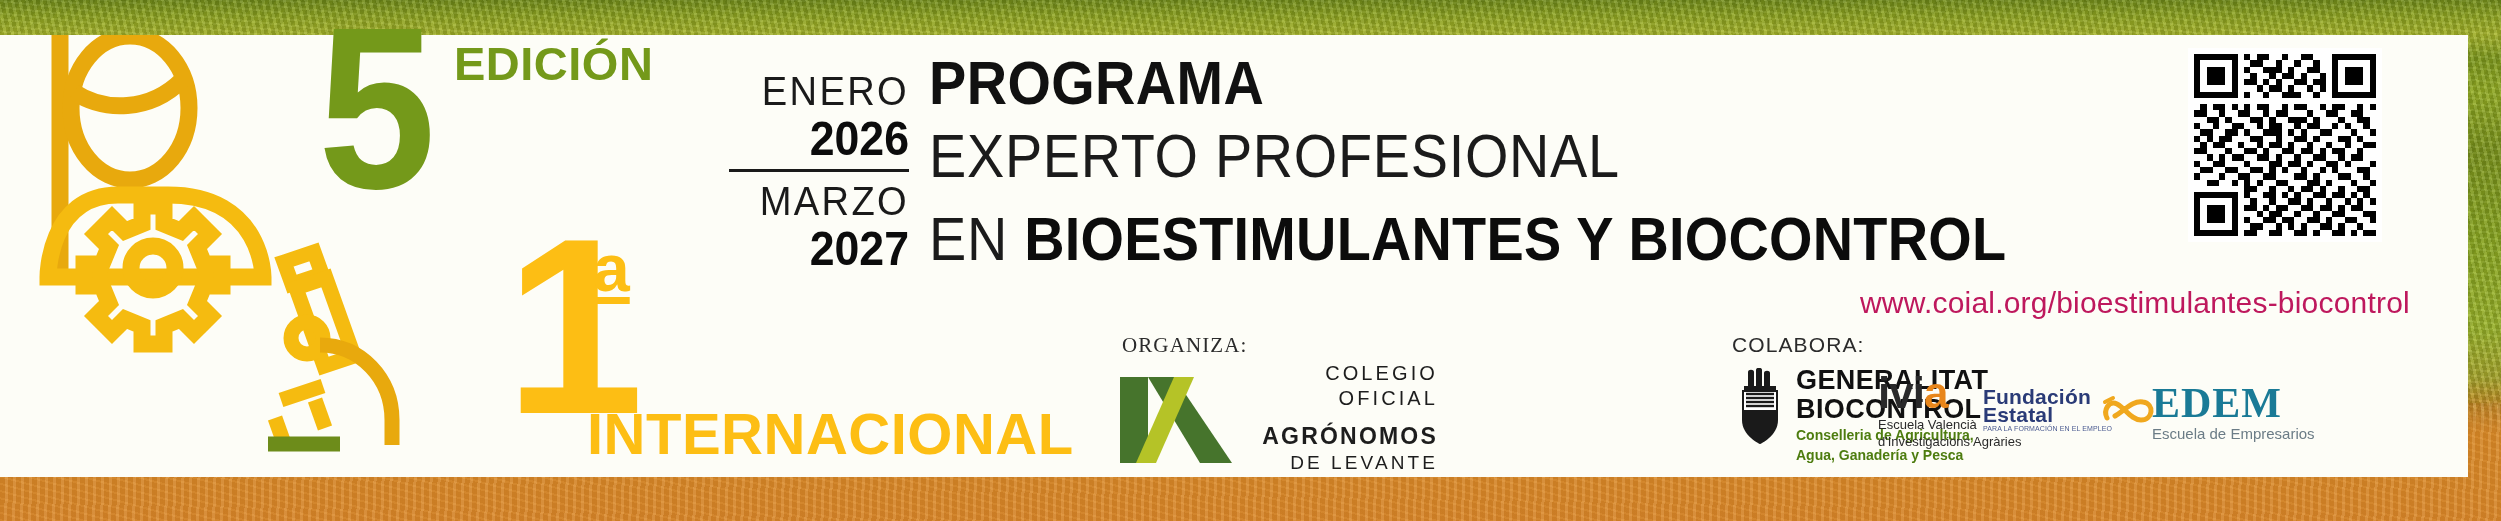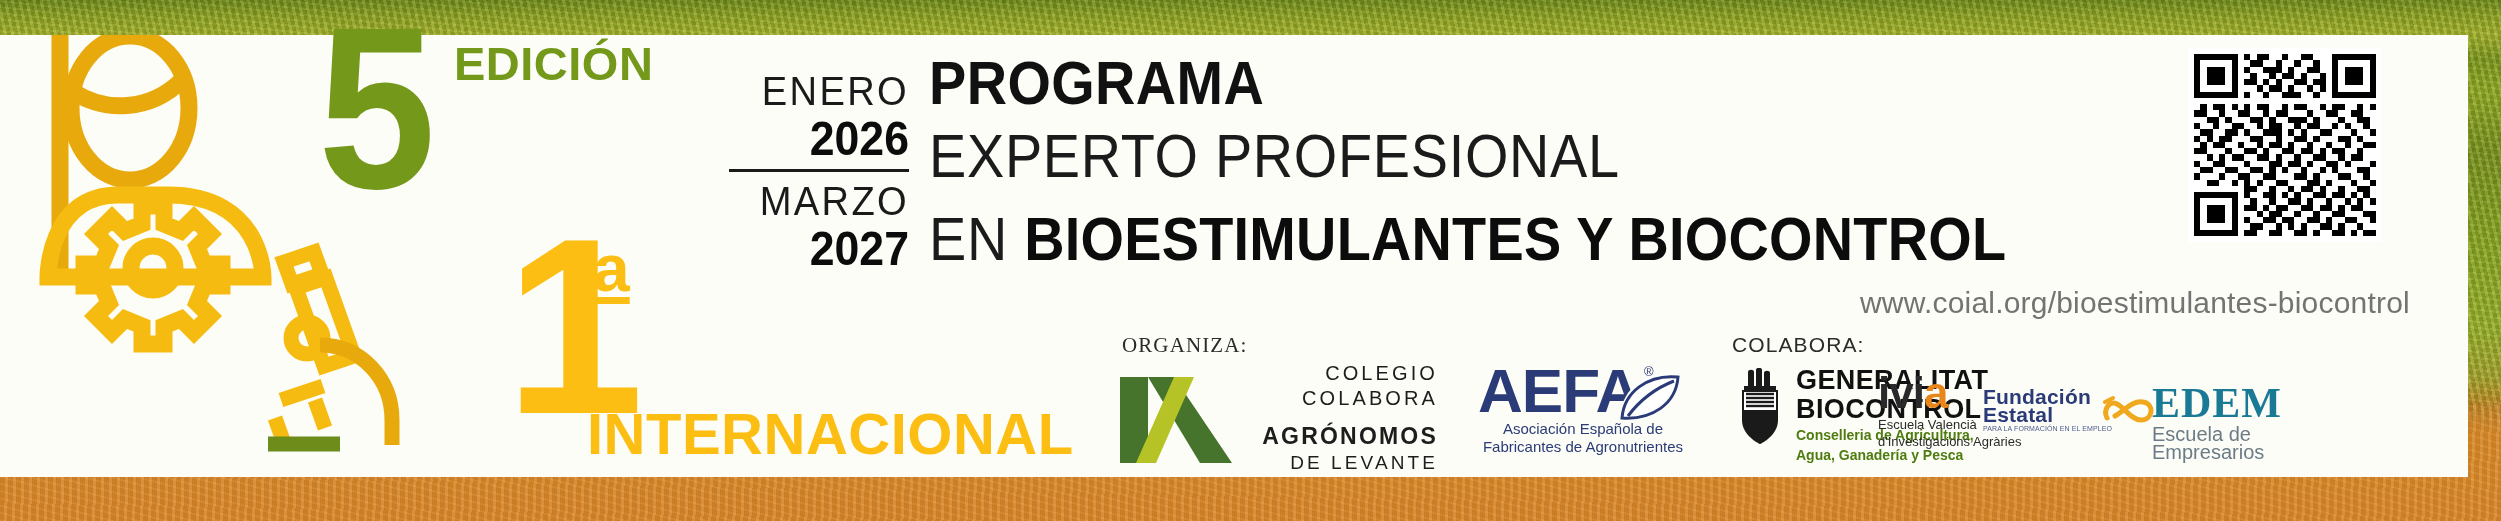--- a/index.html
+++ b/index.html
@@ -117,21 +117,21 @@
   .t3{
     line-height:82px;white-space:nowrap;
     transform:scaleX(.9);transform-origin:left center;
   }
   .t3 .en{font-size:62px;font-weight:400;color:#1b1b1b;letter-spacing:.8px;font-family:"Liberation Sans", sans-serif;}
   .t3 .strong{font-size:62px;font-weight:700;color:#0c0c0c;letter-spacing:.3px;font-family:"Liberation Sans", sans-serif;}
 
   
   .url{
     position:absolute;left:1860px;top:286px;
-    font-size:30px;color:#737373;font-weight:400;letter-spacing:.2px;
+    font-size:30px;color:#be185d;font-weight:400;letter-spacing:.2px;
     font-family:"Liberation Sans", sans-serif;
   }
 
   
   .qr-wrap{position:absolute;left:2188px;top:48px;width:194px;height:194px;background:#fff;padding:6px;box-sizing:border-box;}
   .qr{width:182px;height:182px;display:block;}
 
   
   .lbl-organiza{
     position:absolute;left:1122px;top:333px;
@@ -180,21 +180,21 @@
   .ivia-word .a{color:#e8861b;}
   .ivia-sub{font-size:13px;color:#2a2a2a;line-height:15px;margin-top:2px;font-family:"Liberation Sans", sans-serif;}
 
   .fund{position:absolute;left:1983px;top:388px;width:170px;height:60px;}
   .fund-t{font-size:21px;font-weight:700;color:#2a3b77;line-height:18px;letter-spacing:.2px;font-family:"Liberation Sans", sans-serif;}
   .fund-s{font-size:7px;color:#4a5a90;line-height:9px;letter-spacing:.1px;font-family:"Liberation Sans", sans-serif;}
   .fund-mark{position:absolute;left:118px;top:4px;}
 
   .edem{position:absolute;left:2152px;top:382px;width:180px;height:60px;}
   .edem-word{font-size:42px;font-weight:700;color:#1a7a96;letter-spacing:1px;line-height:42px;font-family:"Liberation Serif", serif;}
-  .edem-sub{font-size:20px;color:#6b7c86;line-height:18px;margin-top:1px;font-family:"Liberation Sans", sans-serif;}
+  .edem-sub{font-size:15px;color:#6b7c86;line-height:18px;margin-top:1px;font-family:"Liberation Sans", sans-serif;}
 </style>
 </head>
 <body>
 
 <div class="banner">
 
   <div class="bg"></div>
   <div class="bg-noise"></div>
   <div class="bg-bottom"></div>
   <div class="bg-bottom-noise"></div>
@@ -496,39 +496,26 @@
 
   <div class="lbl-organiza">ORGANIZA:</div>
 
   <div class="coial">
     <svg class="coial-mark" width="112" height="100" viewBox="0 0 112 100">
       <polygon points="0,14 28,14 28,100 0,100" fill="#46742c"></polygon>
       <polygon points="28,14 54,14 112,100 80,100" fill="#46742c"></polygon>
       <polygon points="54,14 74,14 36,100 16,100" fill="#b5c327"></polygon>
     </svg>
     <div class="coial-txt">
-      <div class="ct1">COLEGIO COLABORA</div>
+      <div class="ct1">COLEGIO OFICIAL</div>
       <div class="ct3">AGRÓNOMOS</div>
       <div class="ct4">DE LEVANTE</div>
     </div>
   </div>
 
-  <div class="aefa">
-    <div class="aefa-word">AEFA</div>
-    <svg class="aefa-leaf" width="78" height="56" viewBox="0 0 78 56">
-      <path d="M14 52 C 14 20, 40 2, 74 6 C 74 36, 48 56, 14 52 Z" fill="#ffffff"></path>
-      <path d="M16 50 C 18 24, 42 6, 72 9 C 70 36, 46 52, 16 50 Z" fill="none" stroke="#2a3b77" stroke-width="3"></path>
-      <path d="M22 48 C 34 32, 50 20, 68 13" fill="none" stroke="#2a3b77" stroke-width="3"></path>
-    </svg>
-    <div class="aefa-reg">®</div>
-    <div class="aefa-sub">
-      <div>Asociación Española de</div>
-      <div>Fabricantes de Agronutrientes</div>
-    </div>
-  </div>
 
   <div class="lbl-colabora">COLABORA:</div>
 
   <div class="gva">
     <svg class="gva-shield" width="52" height="78" viewBox="0 0 52 78">
       <path d="M8 22 L44 22 L44 52 C44 68, 26 76, 26 76 C26 76, 8 68, 8 52 Z" fill="#1a1a1a"></path>
       <path d="M10 24 L42 24 L42 42 L10 42 Z" fill="#ffffff"></path>
       <g stroke="#1a1a1a" stroke-width="2.4" fill="none">
         <path d="M12 26 L40 26"></path>
           <path d="M12 30 L40 30"></path>

